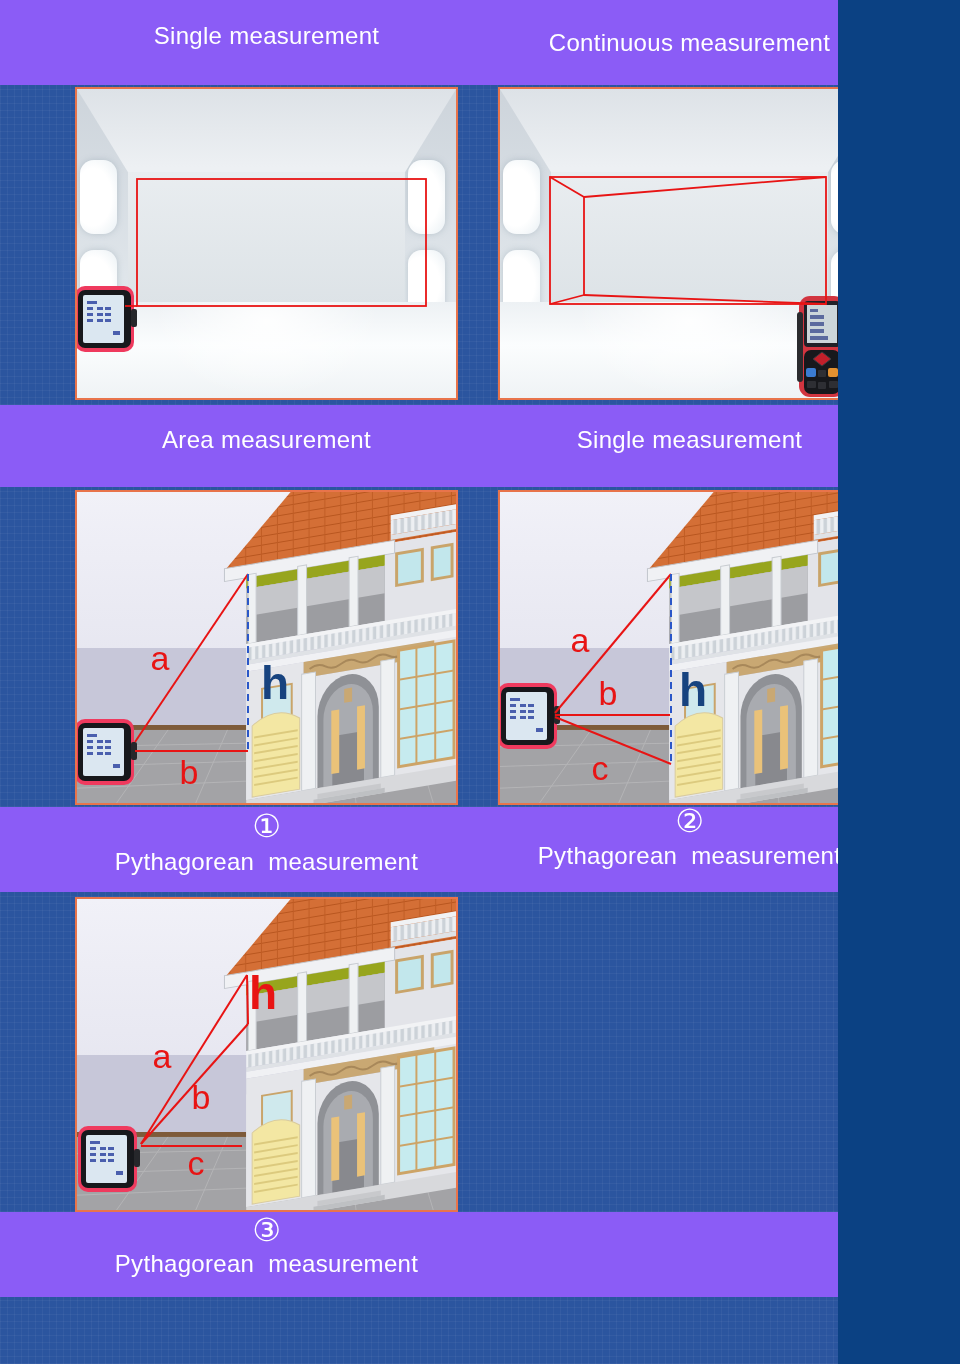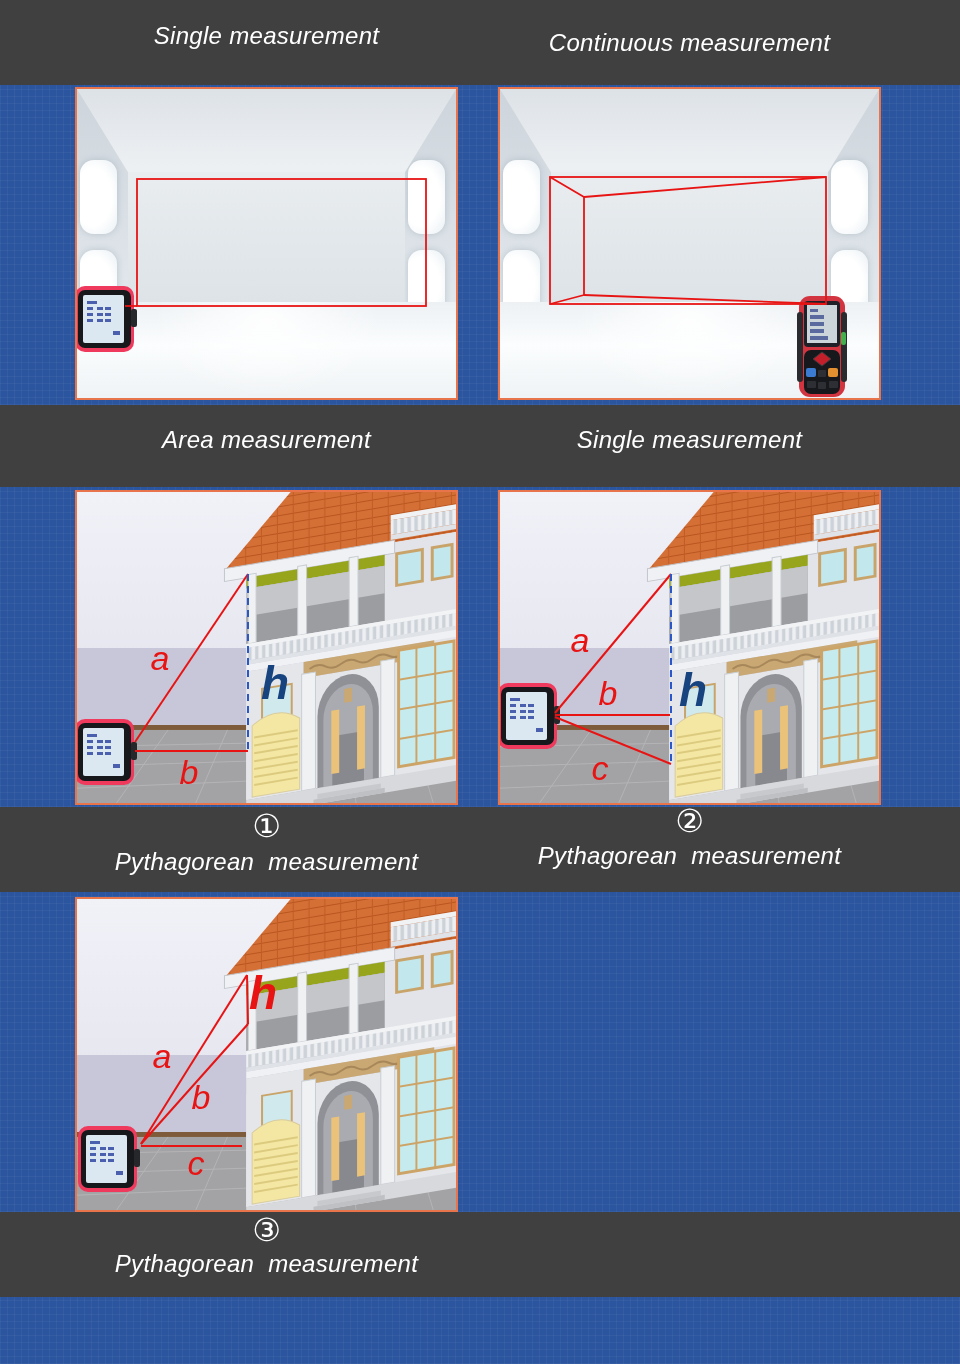--- a/index.html
+++ b/index.html
@@ -1,17 +1,17 @@
 <!DOCTYPE html>
 <html><head>
 <meta charset="utf-8">
 <style>
   html,body{margin:0;padding:0;background:#0B4183;}
-  .page{position:relative;width:960px;height:1364px;background:#404040;overflow:hidden;
-        font-family:"Liberation Sans",sans-serif;font-style:italic;}
+  .page{position:relative;width:838px;height:1364px;background:#8b5cf6;overflow:hidden;
+        font-family:"Liberation Sans",sans-serif;}
   
   .band{position:absolute;left:0;width:960px;background:#2B559F;
         background-image:
           repeating-linear-gradient(0deg, rgba(255,255,255,.045) 0 1px, transparent 1px 7px),
           repeating-linear-gradient(90deg, rgba(255,255,255,.045) 0 1px, transparent 1px 7px);}
   .band1{top:85px;height:320px;}
   .band2{top:487px;height:320px;}
   .band3{top:892px;height:320px;}
   .band4{top:1297px;height:67px;}
 

